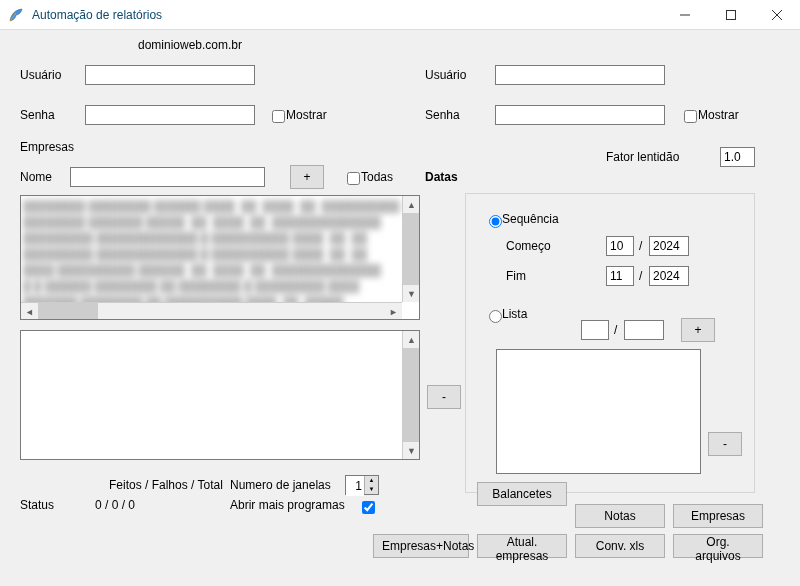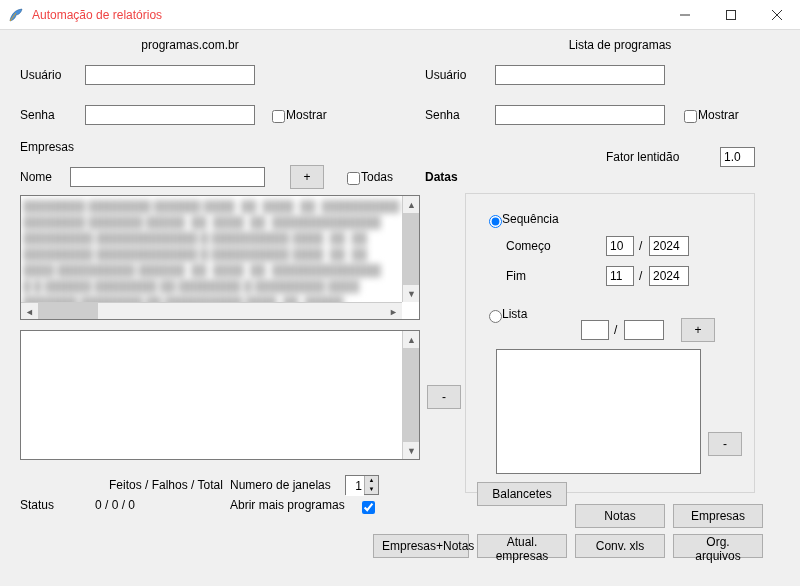--- a/index.html
+++ b/index.html
@@ -16,21 +16,21 @@
     height: 30px;
     background: #fff;
     border-bottom: 1px solid #ddd;
     display: flex;
     align-items: center;
     padding-left: 8px;
   }
   .titlebar .feather {
     width: 16px; height: 16px; margin-right: 8px;
   }
-  .titlebar .title { flex: 1; color: #ef4444; }
+  .titlebar .title { flex: 1; color: #0c4a6e; }
   .winbtn {
     width: 46px; height: 30px;
     display: flex; align-items: center; justify-content: center;
     color: #666;
   }
   .client {
     background: #f0f0f0;
     width: 800px;
     height: 556px;
     position: relative;
@@ -156,23 +156,22 @@
   <div class="winbtn">
     <svg width="10" height="10">
         <line x1="0" y1="0" x2="10" y2="10" stroke="#333" stroke-width="1"></line>
         <line x1="10" y1="0" x2="0" y2="10" stroke="#333" stroke-width="1"></line>
       </svg>
   </div>
 </div>
 
 <div class="client">
 
-  <div class="hdr abs" style="left:100px; top:8px; width:180px;">programas.com.br</div>
-
-  <div class="hdr abs" style="left:530px; top:8px; width:180px;">Lista de programas</div>
+  <div class="hdr abs" style="left:100px; top:8px; width:180px;">dominioweb.com.br</div>
+
 
   <div class="lbl abs" style="left:20px; top:38px;">Usuário</div>
   <input class="tx abs" style="left: 85px; top: 35px; width: 170px;" type="text">
 
   <div class="lbl abs" style="left:425px; top:38px;">Usuário</div>
   <input class="tx abs" style="left: 495px; top: 35px; width: 170px;" type="text">
 
   <div class="lbl abs" style="left:20px; top:78px;">Senha</div>
   <input class="tx abs" style="left: 85px; top: 75px; width: 170px;" type="text">
   <input type="checkbox" class="chk abs" style="left: 268px; top: 77px;">

